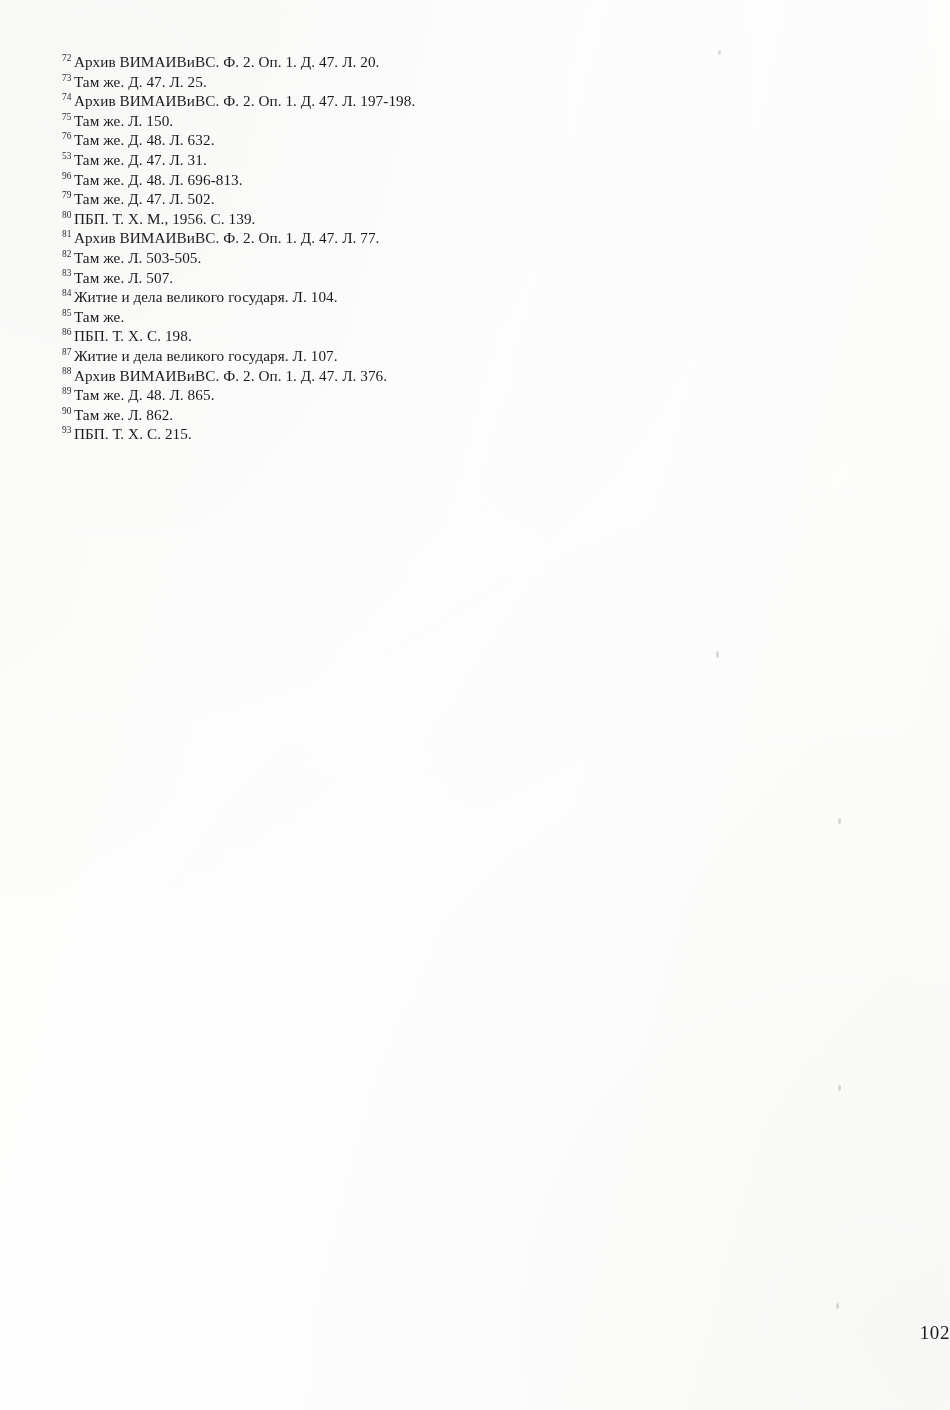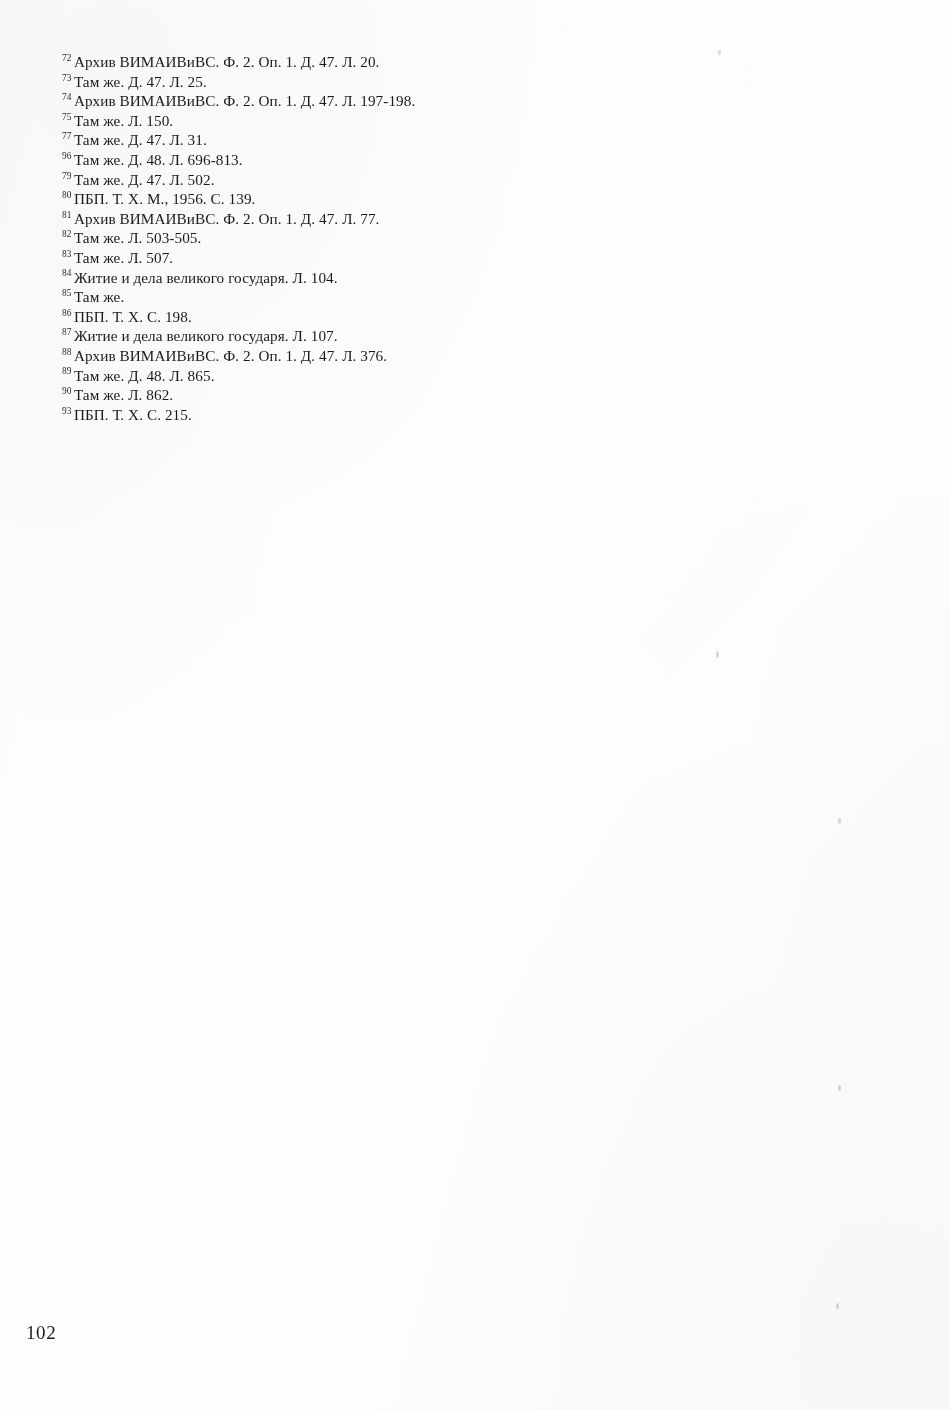--- a/index.html
+++ b/index.html
@@ -47,21 +47,21 @@
     letter-spacing: 0;
   }
   .note .txt {
     display: inline;
   }
   .folio {
     position: absolute;
     left: 0;
     right: 0;
     top: 1322px;
-    text-align: left;
+    text-align: right;
     font-size: 19px;
     letter-spacing: 0.6px;
     color: #1b1b1d;
     padding-left: 26px;
   }
   
   .speck {
     position: absolute;
     background: rgba(130,130,130,0.30);
     border-radius: 50%;
@@ -78,21 +78,22 @@
   <div class="speck" style="left:716px; top:651px; width:3px; height:7px;"></div>
   <div class="speck" style="left:838px; top:818px; width:3px; height:6px;"></div>
   <div class="speck" style="left:838px; top:1085px;width:3px; height:6px;"></div>
   <div class="speck" style="left:836px; top:1303px;width:3px; height:6px;"></div>
 
   <div class="notes" id="footnote-list">
       <div class="note"><sup>72</sup><span class="txt">Архив ВИМАИВиВС. Ф. 2. Оп. 1. Д. 47. Л. 20.</span></div>
       <div class="note"><sup>73</sup><span class="txt">Там же. Д. 47. Л. 25.</span></div>
       <div class="note"><sup>74</sup><span class="txt">Архив ВИМАИВиВС. Ф. 2. Оп. 1. Д. 47. Л. 197-198.</span></div>
       <div class="note"><sup>75</sup><span class="txt">Там же. Л. 150.</span></div>
-      <div class="note"><sup>77</sup><span class="txt">Там же. Д. 47. Л. 31.</span></div>
+      <div class="note"><sup>76</sup><span class="txt">Там же. Д. 48. Л. 632.</span></div>
+      <div class="note"><sup>53</sup><span class="txt">Там же. Д. 47. Л. 31.</span></div>
       <div class="note"><sup>96</sup><span class="txt">Там же. Д. 48. Л. 696-813.</span></div>
       <div class="note"><sup>79</sup><span class="txt">Там же. Д. 47. Л. 502.</span></div>
       <div class="note"><sup>80</sup><span class="txt">ПБП. Т. X. М., 1956. С. 139.</span></div>
       <div class="note"><sup>81</sup><span class="txt">Архив ВИМАИВиВС. Ф. 2. Оп. 1. Д. 47. Л. 77.</span></div>
       <div class="note"><sup>82</sup><span class="txt">Там же. Л. 503-505.</span></div>
       <div class="note"><sup>83</sup><span class="txt">Там же. Л. 507.</span></div>
       <div class="note"><sup>84</sup><span class="txt">Житие и дела великого государя. Л. 104.</span></div>
       <div class="note"><sup>85</sup><span class="txt">Там же.</span></div>
       <div class="note"><sup>86</sup><span class="txt">ПБП. Т. X. С. 198.</span></div>
       <div class="note"><sup>87</sup><span class="txt">Житие и дела великого государя. Л. 107.</span></div>

